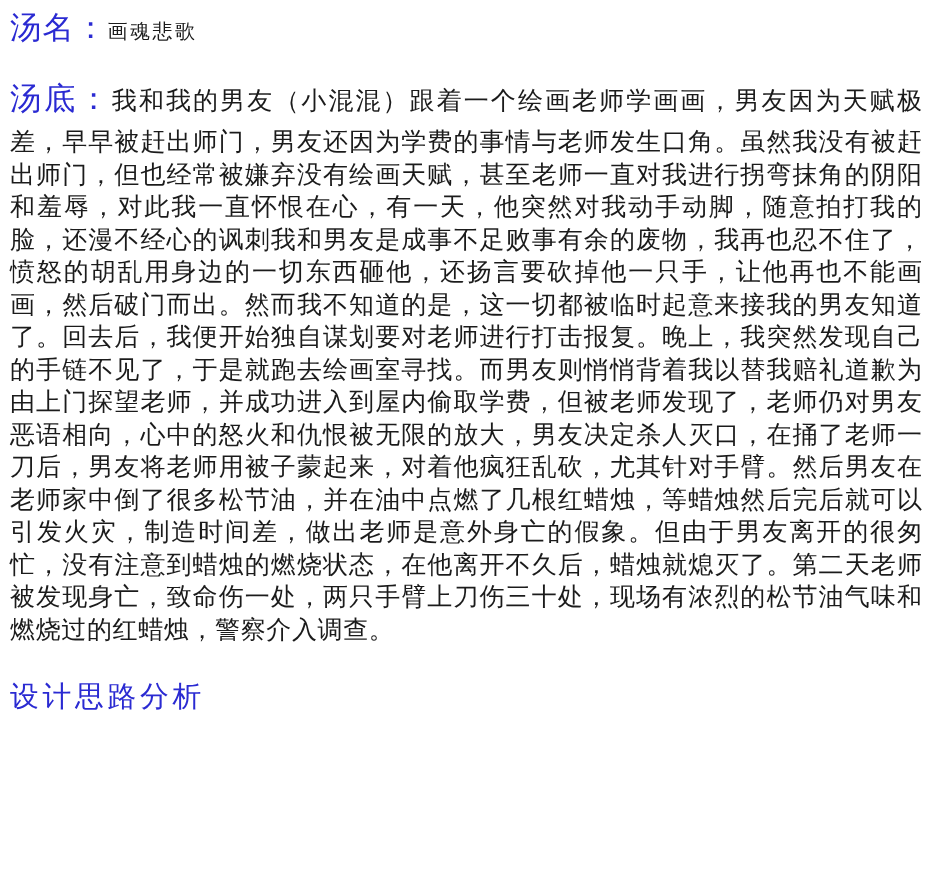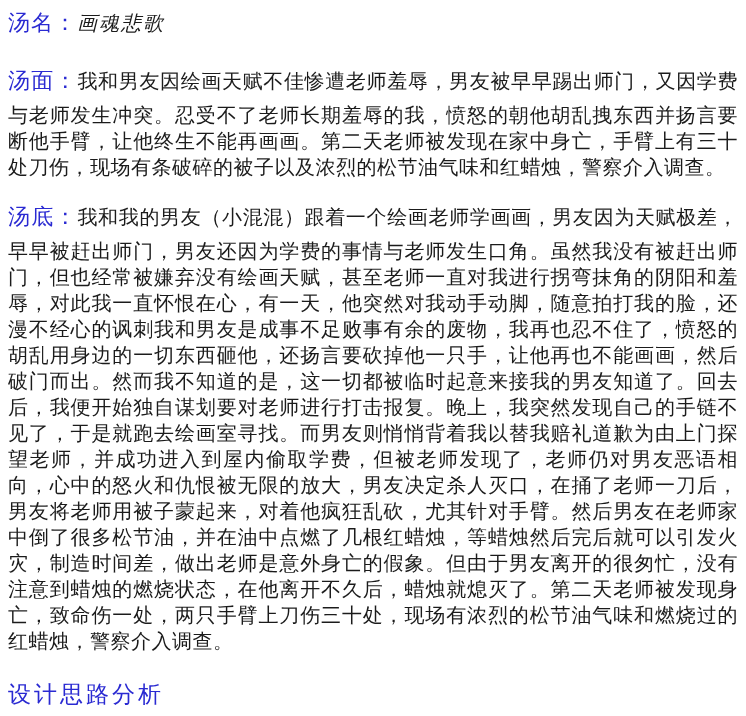--- a/index.html
+++ b/index.html
@@ -23,51 +23,48 @@
     margin:0;
     font-size:20px;
     line-height:26px;
     letter-spacing:0.5px;
     color:var(--body-color);
     text-align:justify;
     text-justify:inter-ideograph;
   }
   .label{
     color:var(--label-color);
-    font-size:22px;
+    font-size:25px;
     letter-spacing:1px;
     white-space:nowrap;
   }
   .big-line{line-height:42px;}
   .name-row{line-height:34px;}
   .name-row .label{line-height:34px;}
-  .name-content{font-size:20px;letter-spacing:2px;color:var(--body-color);font-style:italic;}
+  .name-content{font-size:16px;letter-spacing:2px;color:var(--body-color);}
   .surface{margin-top:20px;}
   .base{margin-top:16px;}
   .footer-heading{
     margin:26px 0 0 0;
     font-size:23px;
     font-weight:normal;
     letter-spacing:3px;
     line-height:30px;
     color:var(--label-color);
   }
 </style>
 </head>
 <body>
 
 <main class="doc">
 
   <p class="para name-row">
     <span class="label">汤名：</span><span class="name-content">画魂悲歌</span>
   </p>
 
-  <p class="para surface">
-    <span class="label big-line">汤面：</span><span>我和男友因绘画天赋不佳惨遭老师羞辱，男友被早早踢出师门，又因学费与老师发生冲突。忍受不了老师长期羞辱的我，愤怒的朝他胡乱拽东西并扬言要断他手臂，让他终生不能再画画。第二天老师被发现在家中身亡，手臂上有三十处刀伤，现场有条破碎的被子以及浓烈的松节油气味和红蜡烛，警察介入调查。</span>
-  </p>
 
   <p class="para base">
     <span class="label big-line">汤底：</span><span>我和我的男友（小混混）跟着一个绘画老师学画画，男友因为天赋极差，早早被赶出师门，男友还因为学费的事情与老师发生口角。虽然我没有被赶出师门，但也经常被嫌弃没有绘画天赋，甚至老师一直对我进行拐弯抹角的阴阳和羞辱，对此我一直怀恨在心，有一天，他突然对我动手动脚，随意拍打我的脸，还漫不经心的讽刺我和男友是成事不足败事有余的废物，我再也忍不住了，愤怒的胡乱用身边的一切东西砸他，还扬言要砍掉他一只手，让他再也不能画画，然后破门而出。然而我不知道的是，这一切都被临时起意来接我的男友知道了。回去后，我便开始独自谋划要对老师进行打击报复。晚上，我突然发现自己的手链不见了，于是就跑去绘画室寻找。而男友则悄悄背着我以替我赔礼道歉为由上门探望老师，并成功进入到屋内偷取学费，但被老师发现了，老师仍对男友恶语相向，心中的怒火和仇恨被无限的放大，男友决定杀人灭口，在捅了老师一刀后，男友将老师用被子蒙起来，对着他疯狂乱砍，尤其针对手臂。然后男友在老师家中倒了很多松节油，并在油中点燃了几根红蜡烛，等蜡烛然后完后就可以引发火灾，制造时间差，做出老师是意外身亡的假象。但由于男友离开的很匆忙，没有注意到蜡烛的燃烧状态，在他离开不久后，蜡烛就熄灭了。第二天老师被发现身亡，致命伤一处，两只手臂上刀伤三十处，现场有浓烈的松节油气味和燃烧过的红蜡烛，警察介入调查。</span>
   </p>
 
   <h2 class="footer-heading">设计思路分析</h2>
 
 </main>
 
 </body></html>

